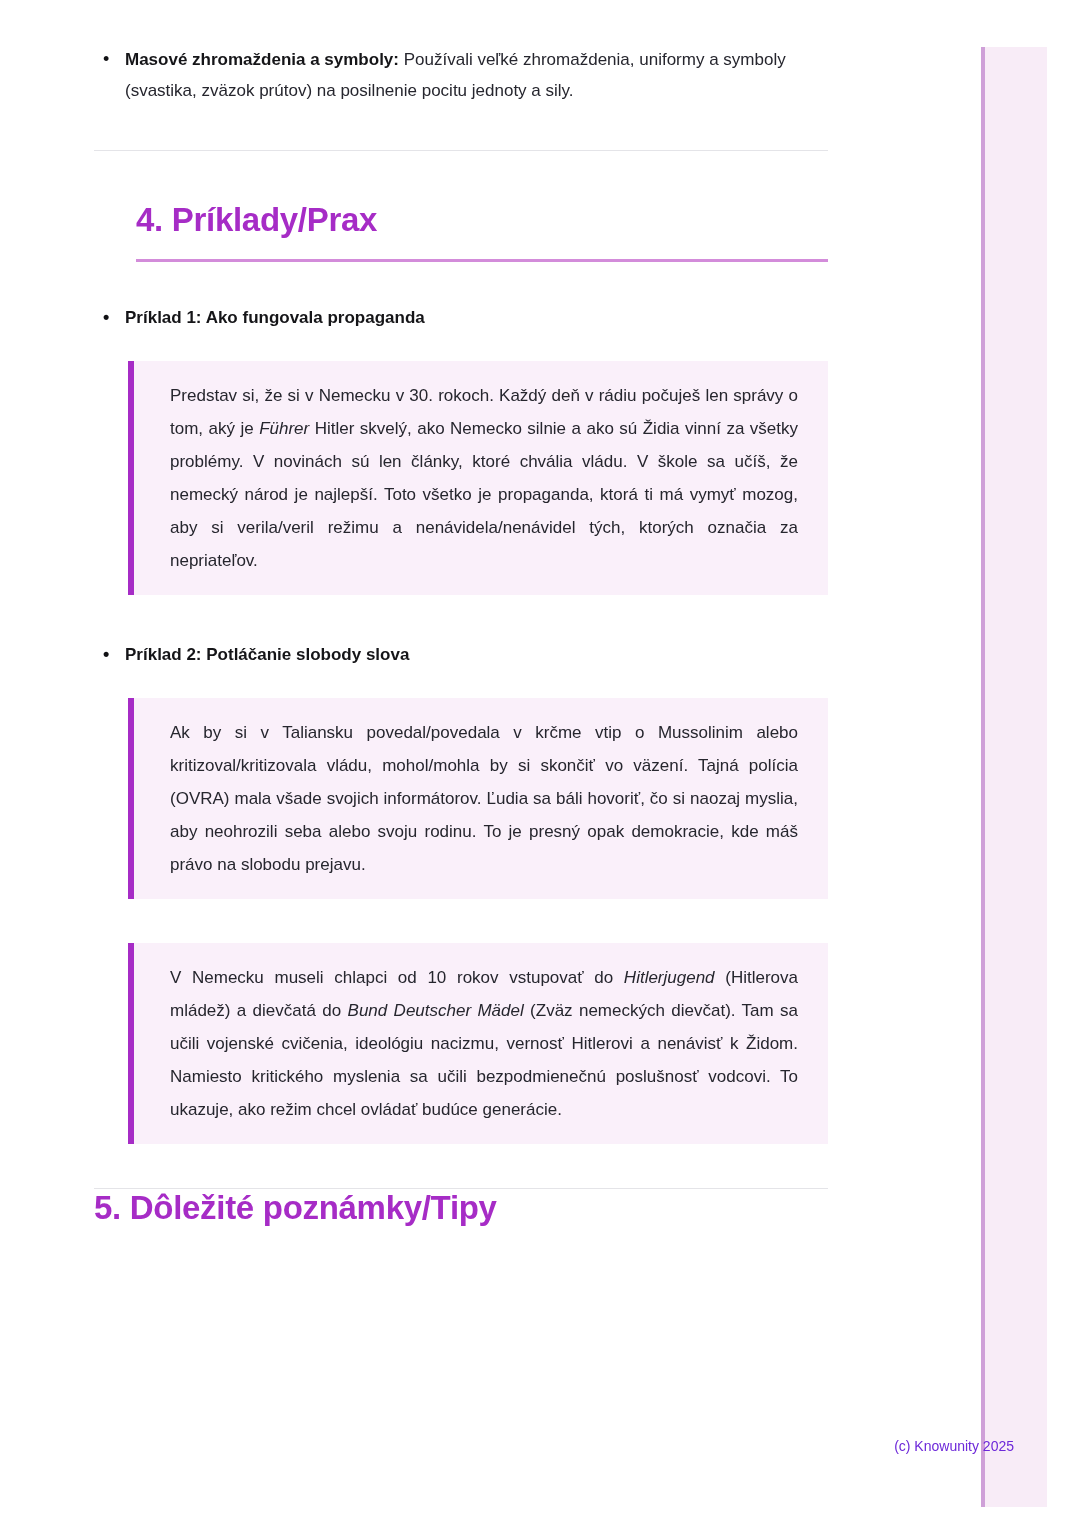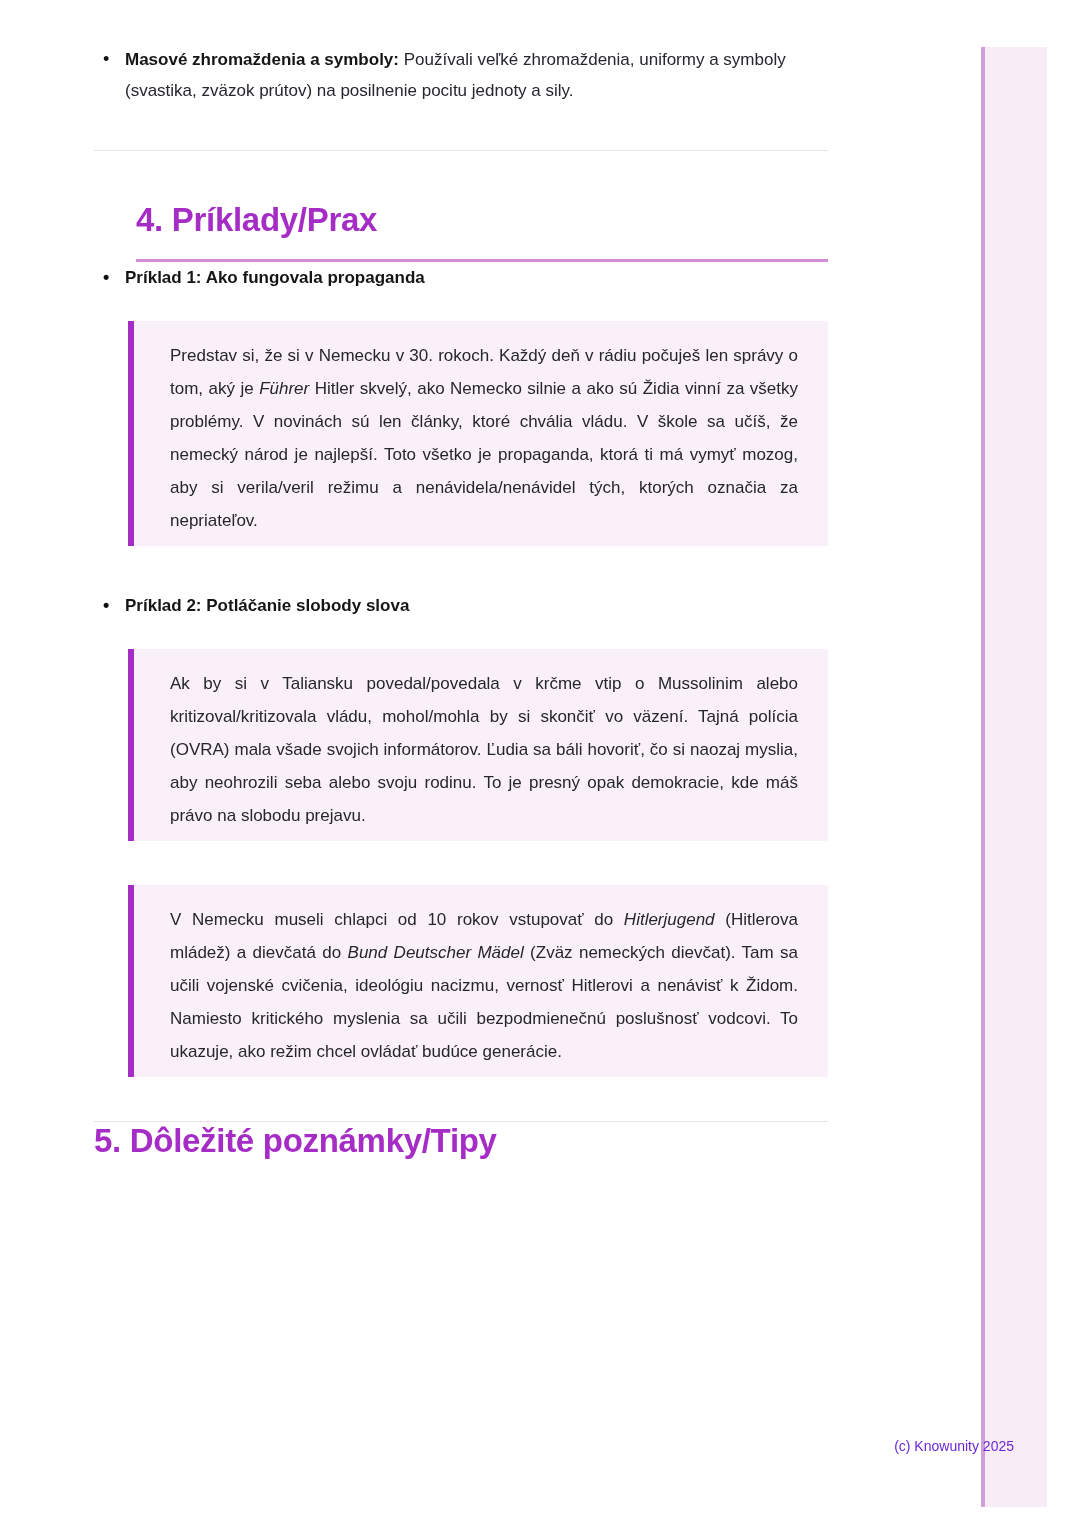--- a/index.html
+++ b/index.html
@@ -49,28 +49,28 @@
   .section-title-4 {
     margin-top: 50px;
     padding-bottom: 20px;
     border-bottom: 3px solid #d38cda;
     margin-left: 42px;
   }
   .section-title-5 { }
 
   .lead { margin-top: 28px; font-size: 17px; line-height: 27px; color: #26262e; }
 
-  .example-label-list { }
+  .example-label-list { margin-top: 40px; }
   .example-label-list li { font-weight: bold; color: #151518; }
 
   .callout {
     margin: 28px 0 44px 34px;
     background: #faf0fa;
     border-left: 6px solid #a62cc6;
-    padding: 18px 30px 9px 36px;
+    padding: 18px 30px 18px 36px;
   }
   .callout-text {
     font-size: 17px; line-height: 33px;
     text-align: justify; color: #26262e;
   }
   .callout-text em { font-style: italic; }
 
   .footer-note {
     position: absolute; top: 1438px; right: 66px;
     font-size: 14px; color: #6d28d9;

